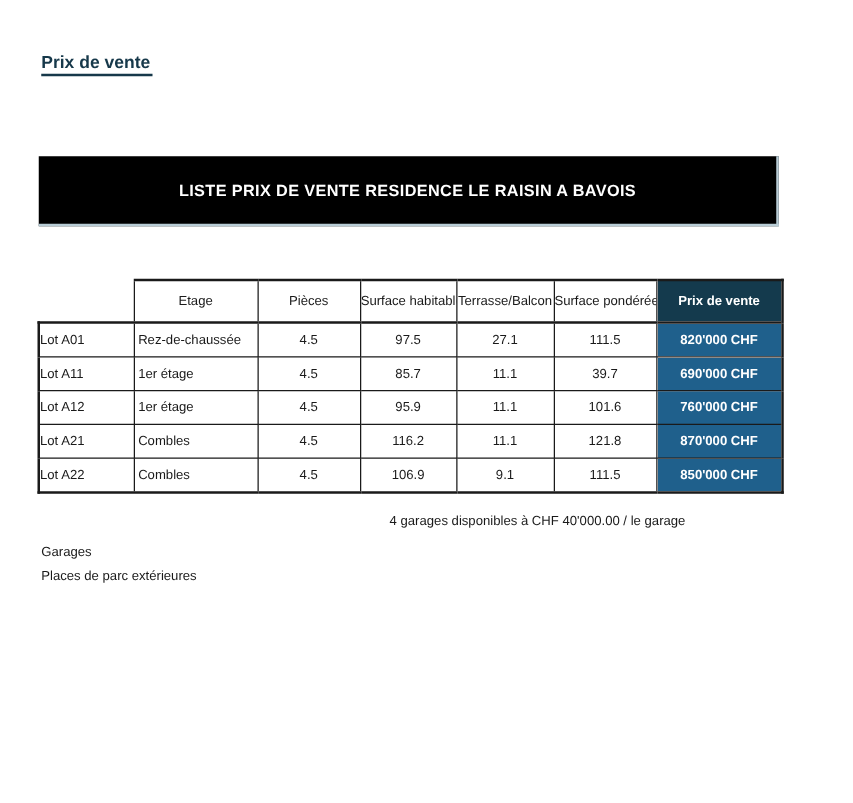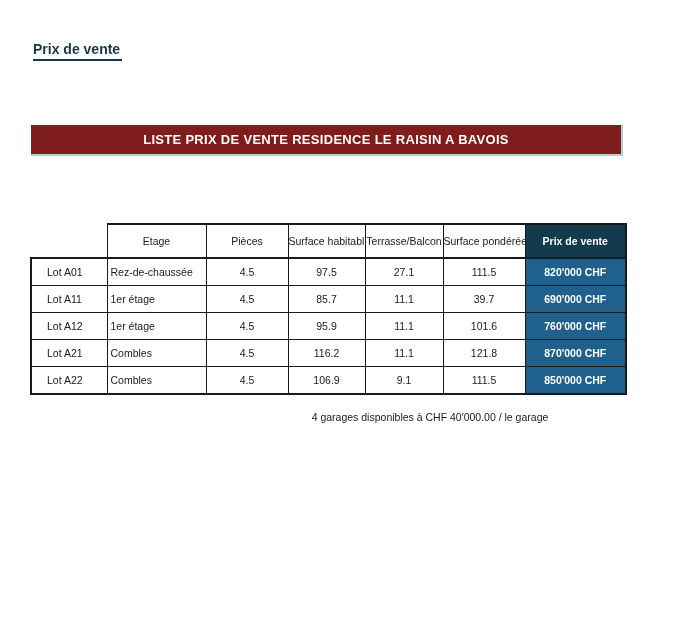--- a/index.html
+++ b/index.html
@@ -23,22 +23,22 @@
     border-bottom: 2px solid #16384a;
     padding: 0 2px 2px 0;
     display: inline-block;
   }
 
   .banner {
     position: absolute;
     left: 31px;
     top: 125px;
     width: 592px;
-    height: 31px;
-    background: #7f1d1d;
+    height: 56px;
+    background: #000000;
     border-right: 2px solid #b9cdd6;
     border-bottom: 2px solid #b9cdd6;
     display: flex;
     align-items: center;
     justify-content: center;
     box-sizing: border-box;
   }
   .banner span {
     color: #ffffff;
     font-size: 13px;
@@ -74,21 +74,21 @@
     color: #ffffff;
     font-weight: bold;
   }
   .price-table td.price-cell {
     background: #1f608c;
     color: #ffffff;
     font-weight: bold;
   }
   .price-table td.lot-cell {
     text-align: left;
-    padding-left: 15px;
+    padding-left: 0;
   }
   .price-table td.etage-cell {
     text-align: left;
     padding-left: 3px;
   }
   .price-table tbody td:first-child { border-left-width: 2px; }
   .price-table tbody tr:first-child td { border-top-width: 2px; }
   .price-table tbody tr:last-child td { border-bottom-width: 2px; }
   .price-table th:last-child, .price-table td:last-child { border-right-width: 2px; }
 
@@ -183,18 +183,22 @@
         <td class="etage-cell">Combles</td>
         <td>4.5</td>
         <td>106.9</td>
         <td>9.1</td>
         <td>111.5</td>
         <td class="price-cell">850'000 CHF</td>
       </tr>
     </tbody>
   </table>
 
+  <div class="footer-labels">
+    <div>Garages</div>
+    <div>Places de parc extérieures</div>
+  </div>
 
   <div class="footer-values">
     <div>4 garages disponibles à CHF 40'000.00 / le garage</div>
   </div>
 
 </div>
 
 </body></html>

